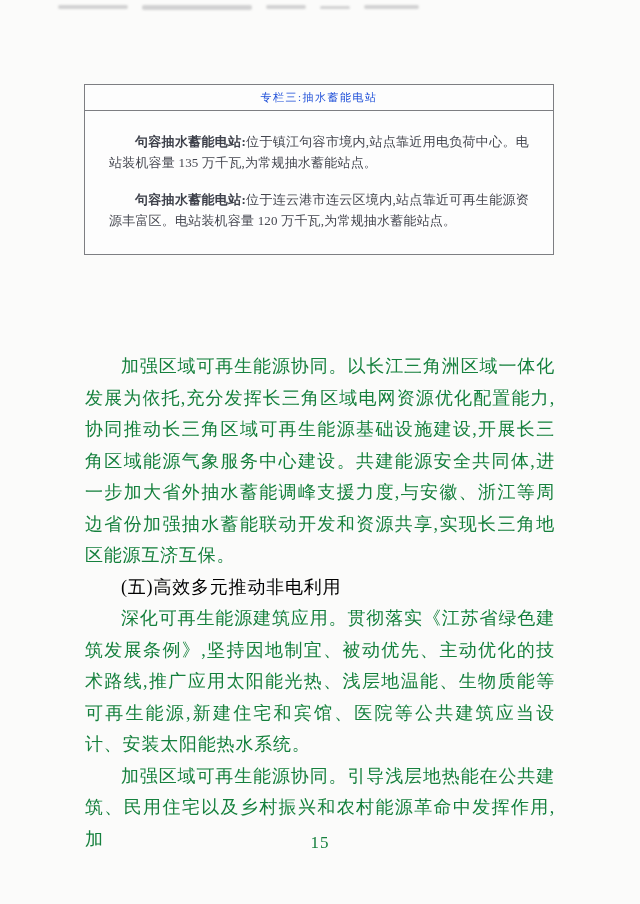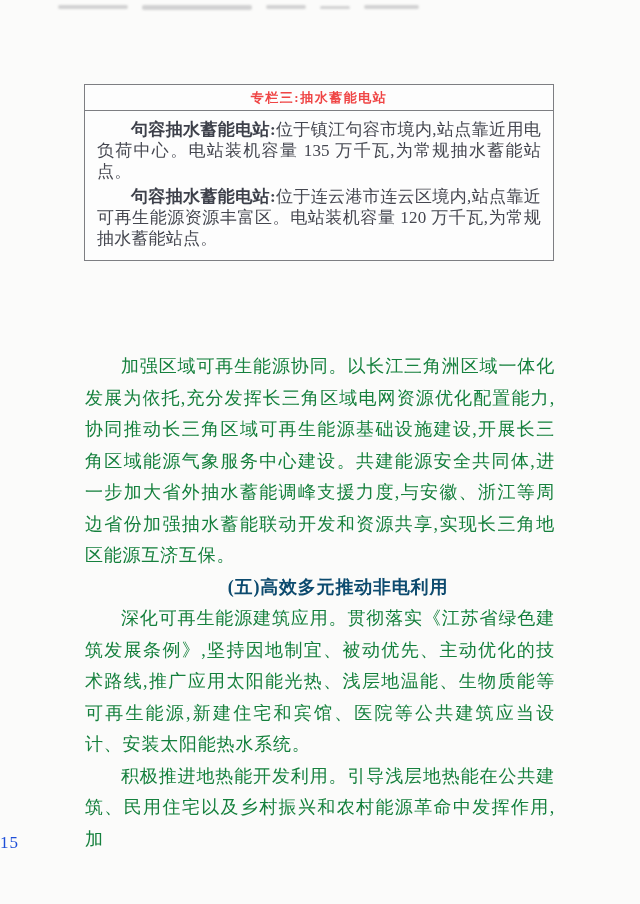--- a/index.html
+++ b/index.html
@@ -50,34 +50,34 @@
     position: absolute;
     left: 84px;
     top: 84px;
     width: 470px;
     box-sizing: border-box;
     border: 1px solid #7d7e82;
     background: #fdfdfd;
   }
   .feature-box-title {
     text-align: center;
-    font-weight: bold;
-    font-size: 13px;
+    font-weight: normal;
+    font-size: 11px;
     line-height: 25px;
     letter-spacing: 1.5px;
-    color: #ef4444;
+    color: #1d4ed8;
     border-bottom: 1px solid #7d7e82;
   }
   .feature-box-body {
     padding: 4px 8px 7px 8px;
   }
   .feature-box-body p {
-    margin: 4px;
+    margin: 16px;
     text-indent: 2em;
-    font-size: 17px;
+    font-size: 13px;
     line-height: 21px;
     text-align: justify;
     letter-spacing: 0.2px;
     color: #44464f;
   }
   .station-name {
     font-weight: bold;
     color: #3d404a;
   }
 
@@ -91,34 +91,34 @@
   .content p {
     margin: 0;
     text-indent: 2em;
     font-size: 18px;
     line-height: 31.5px;
     text-align: justify;
     letter-spacing: 0.8px;
     color: #15803d;
   }
   .content p.section-heading {
-    font-weight: bold;
-    text-align: center;
-    color: #0c4a6e;
+    font-weight: normal;
+    text-align: left;
+    color: #000000;
   }
 
   .page-number {
     position: absolute;
     left: 0;
     right: 0;
     top: 833px;
-    text-align: left;
+    text-align: center;
     font-size: 17px;
     letter-spacing: 1px;
-    color: #1d4ed8;
+    color: #15803d;
   }
 </style>
 </head>
 <body>
 
 <div class="page">
 
   <div class="artifact-top">
     <i></i>
       <i></i>
@@ -132,18 +132,18 @@
     <div class="feature-box-body">
       <p><span class="station-name">句容抽水蓄能电站:</span><span>位于镇江句容市境内,站点靠近用电负荷中心。电站装机容量 135 万千瓦,为常规抽水蓄能站点。</span></p>
       <p><span class="station-name">句容抽水蓄能电站:</span><span>位于连云港市连云区境内,站点靠近可再生能源资源丰富区。电站装机容量 120 万千瓦,为常规抽水蓄能站点。</span></p>
     </div>
   </div>
 
   <div class="content">
     <p>加强区域可再生能源协同。以长江三角洲区域一体化发展为依托,充分发挥长三角区域电网资源优化配置能力,协同推动长三角区域可再生能源基础设施建设,开展长三角区域能源气象服务中心建设。共建能源安全共同体,进一步加大省外抽水蓄能调峰支援力度,与安徽、浙江等周边省份加强抽水蓄能联动开发和资源共享,实现长三角地区能源互济互保。</p>
     <p class="section-heading">(五)高效多元推动非电利用</p>
     <p>深化可再生能源建筑应用。贯彻落实《江苏省绿色建筑发展条例》,坚持因地制宜、被动优先、主动优化的技术路线,推广应用太阳能光热、浅层地温能、生物质能等可再生能源,新建住宅和宾馆、医院等公共建筑应当设计、安装太阳能热水系统。</p>
-    <p>积极推进地热能开发利用。引导浅层地热能在公共建筑、民用住宅以及乡村振兴和农村能源革命中发挥作用,加</p>
+    <p>加强区域可再生能源协同。引导浅层地热能在公共建筑、民用住宅以及乡村振兴和农村能源革命中发挥作用,加</p>
   </div>
 
   <div class="page-number">15</div>
 
 </div>
 
 </body></html>

